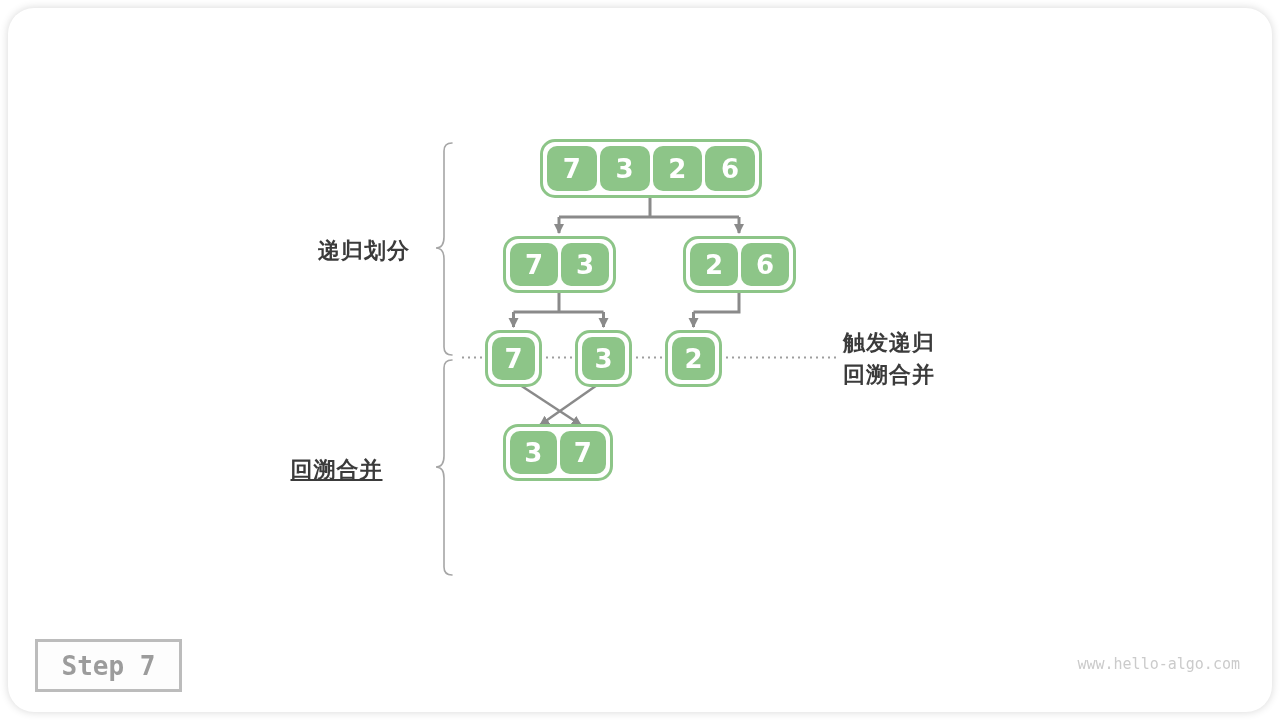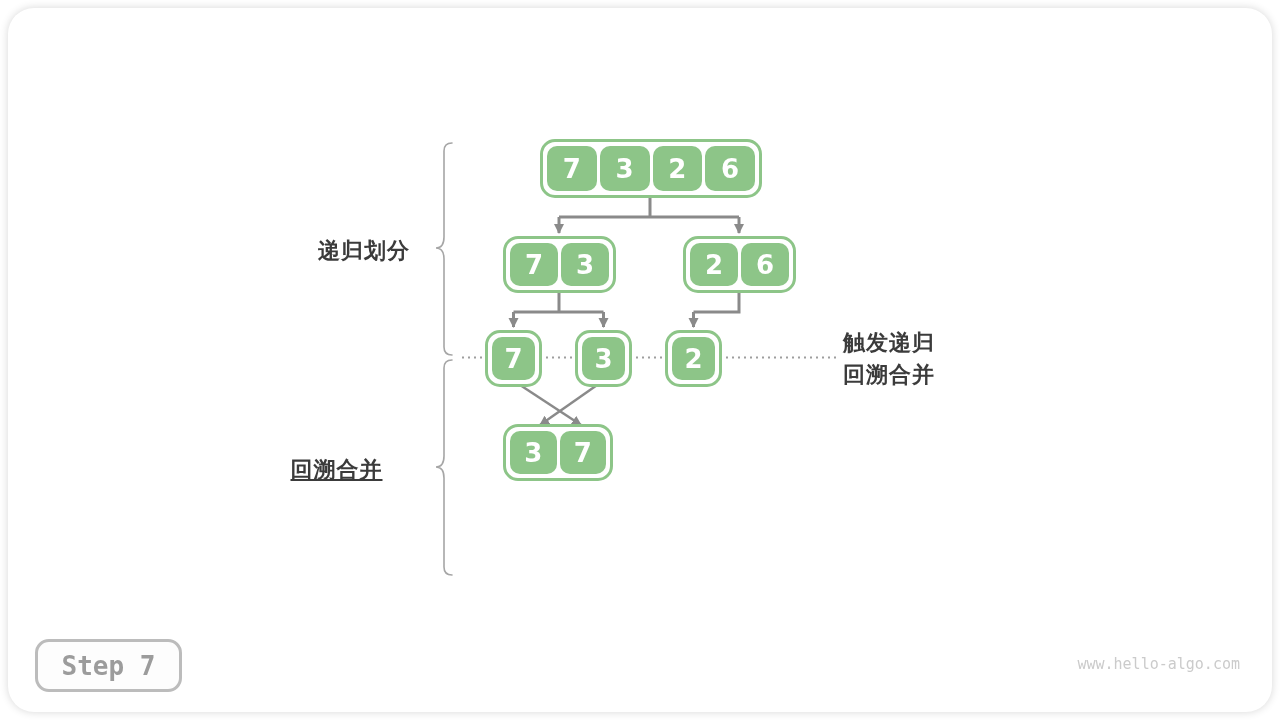--- a/index.html
+++ b/index.html
@@ -30,21 +30,21 @@
   .arr-merge { left:503px; top:424px; width:110px; height:57px; }
 
   
   .label { position:absolute; z-index:3; font-weight:700; font-size:22px;
            color:#3b3b3b; letter-spacing:1px; }
   .label-divide { left:297px; top:236px; width:113px; text-align:right; }
   .label-merge  { left:280px; top:455px; width:113px; text-align:center;text-decoration:underline; }
   .label-term   { left:843px; top:327px; line-height:32px; text-align:right; }
 
   .badge { position:absolute; z-index:3; left:35px; top:639px; width:147px; height:53px;
-           background:#fdfdfd; border:3px solid #bcbcbc; border-radius:14px;
+           background:#fdfdfd; border:3px solid #bcbcbc; border-radius:0;
            display:flex; align-items:center; justify-content:center;
            font:700 26px "DejaVu Sans Mono", monospace; color:#9c9c9c; }
 
   .watermark { position:absolute; z-index:3; right:40px; top:655px;
                font:400 15px "DejaVu Sans Mono", monospace; color:#cbcbcb; }
 </style>
 </head>
 <body>
 
 <div class="stage">

